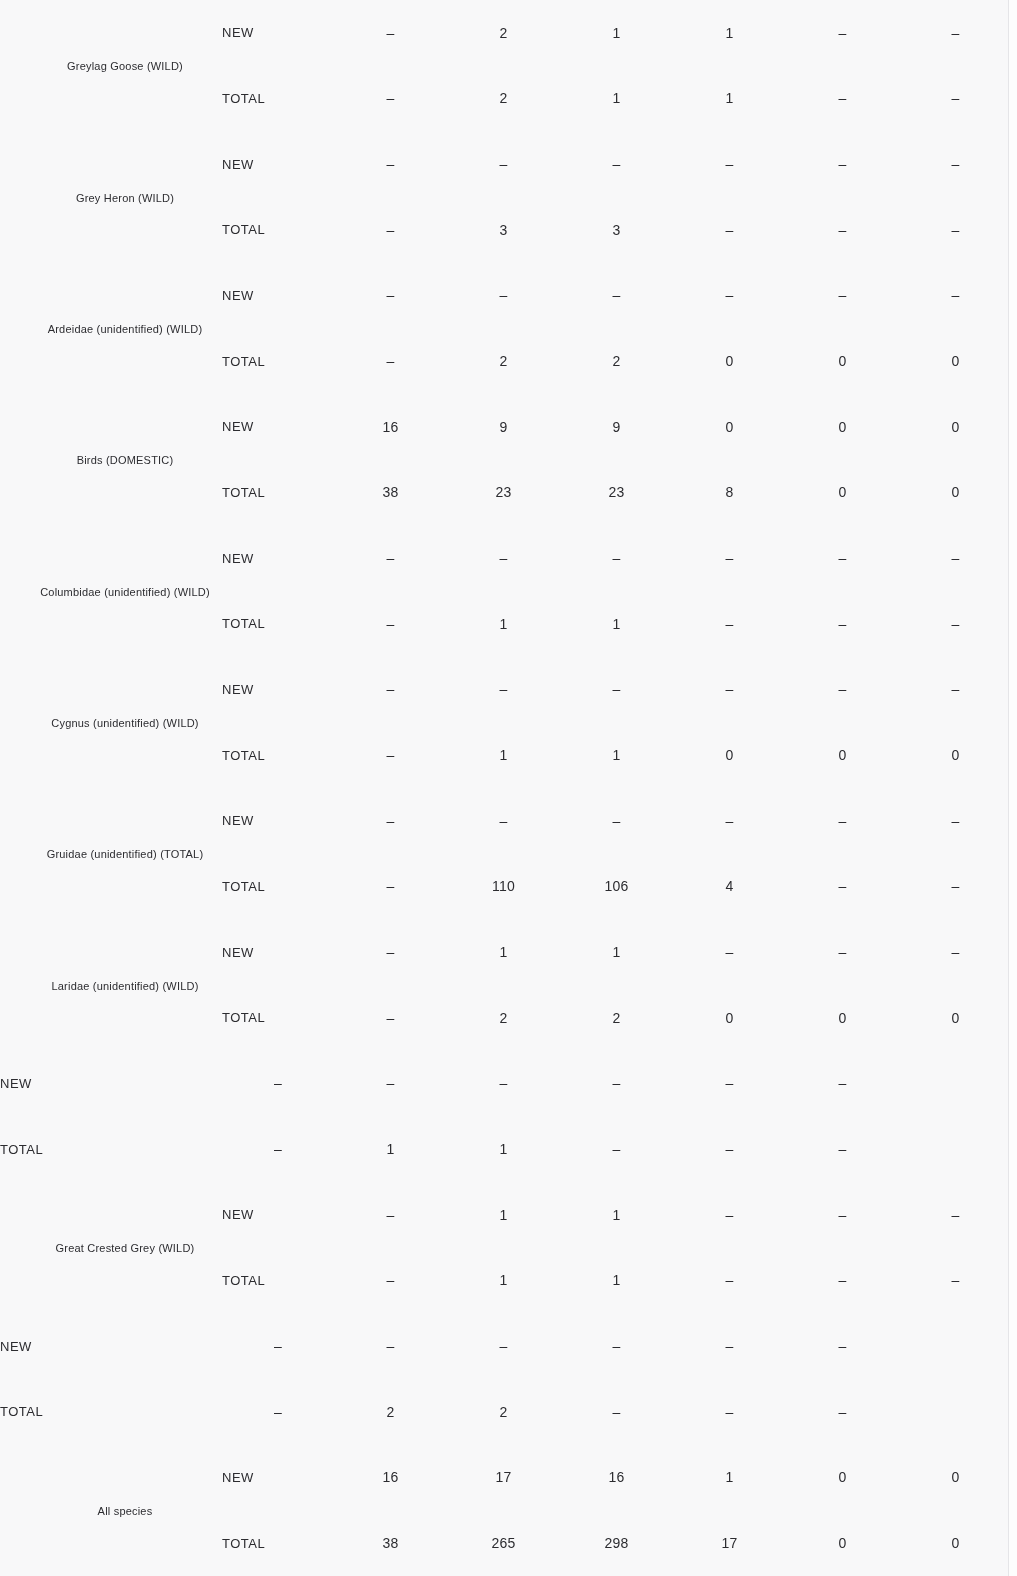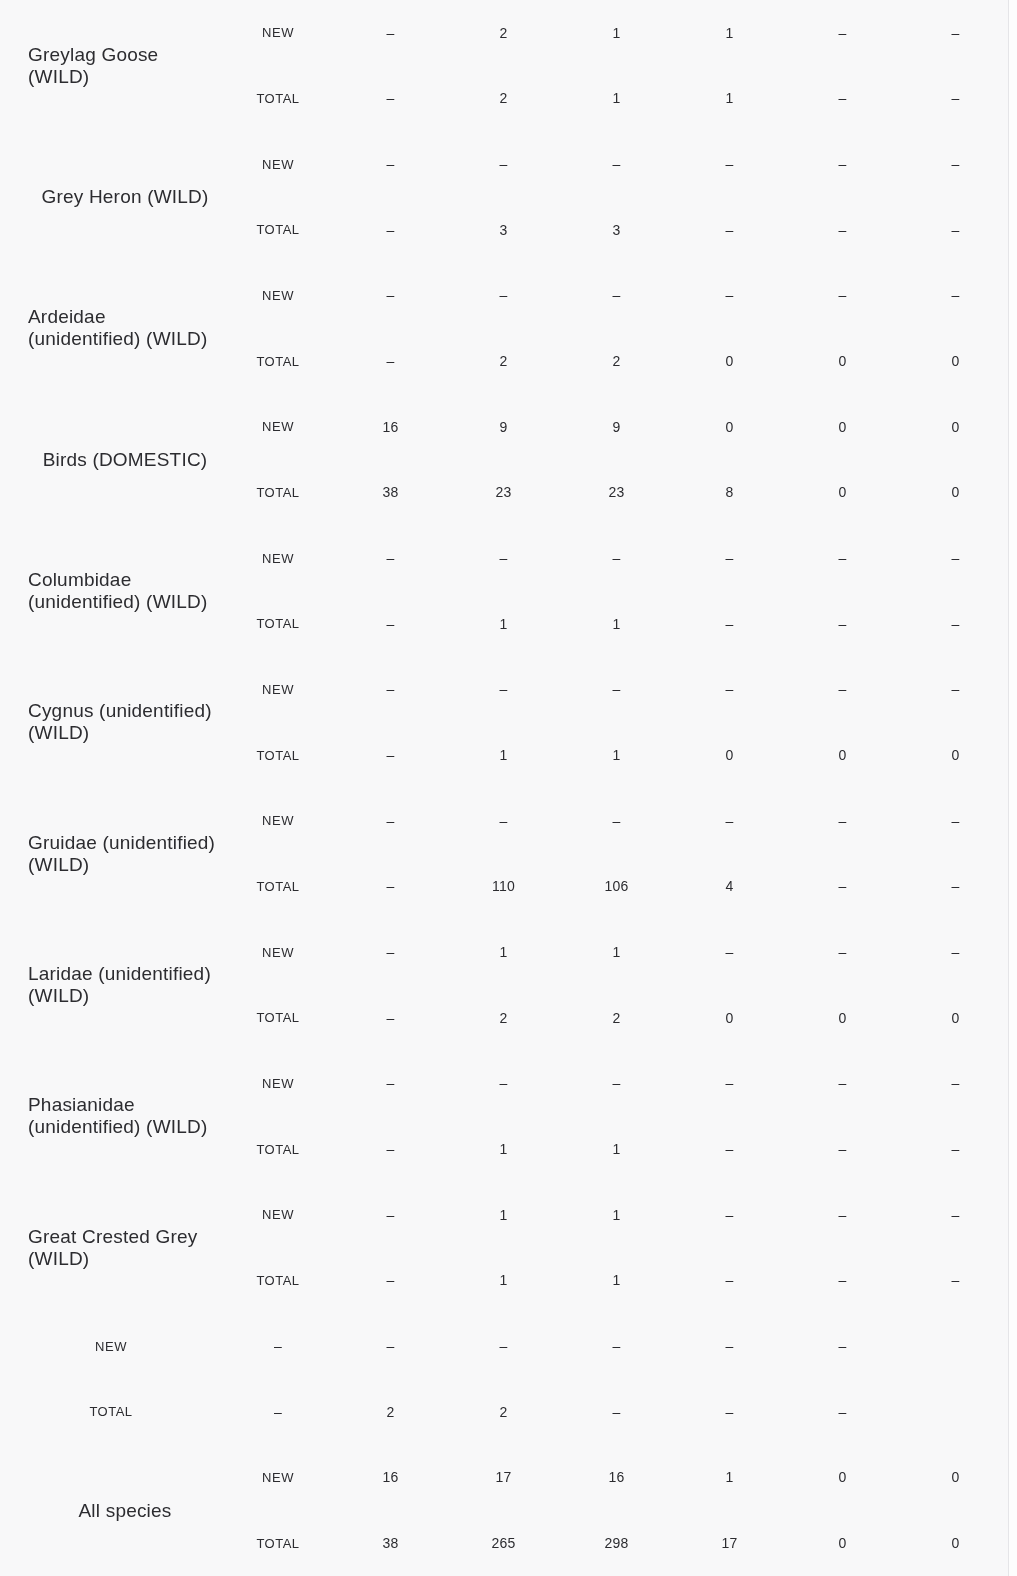--- a/index.html
+++ b/index.html
@@ -30,34 +30,34 @@
     display: grid;
     grid-template-columns: 222px 112px repeat(6, 113px);
     grid-template-rows: 65.66px 65.66px;
     align-items: center;
     height: 131.33px;
   }
   .species-name {
     grid-column: 1;
     grid-row: 1 / 3;
     text-align: center;
-    font-size: 19px;
+    font-size: 11px;
     line-height: 22px;
     letter-spacing: 0.2px;
     margin-left: 28px;
   }
   .species-name > span {
     display: inline-block;
     text-align: left;
     max-width: 100%;
     vertical-align: middle;
   }
   .type-label {
     grid-row-start: auto;
-    text-align: center;
+    text-align: left;
     font-size: 13px;
     font-weight: 500;
     letter-spacing: 0.5px;
   }
   .r1 { grid-row: 1; }
   .r2 { grid-row: 2; }
   .cell {
     text-align: center;
     font-size: 14px;
     font-weight: 500;
@@ -171,21 +171,21 @@
     <div class="type-label r2">TOTAL</div>
     <div class="cell r2">–</div>
     <div class="cell r2">1</div>
     <div class="cell r2">1</div>
     <div class="cell r2">0</div>
     <div class="cell r2">0</div>
     <div class="cell r2">0</div>
   </div>
 
   <div class="species-block">
-    <div class="species-name"><span>Gruidae (unidentified) (WILD)</span></div>
+    <div class="species-name"><span>Gruidae (unidentified) (TOTAL)</span></div>
     <div class="type-label r1">NEW</div>
     <div class="cell r1">–</div>
     <div class="cell r1">–</div>
     <div class="cell r1">–</div>
     <div class="cell r1">–</div>
     <div class="cell r1">–</div>
     <div class="cell r1">–</div>
     <div class="type-label r2">TOTAL</div>
     <div class="cell r2">–</div>
     <div class="cell r2">110</div>
@@ -207,21 +207,20 @@
     <div class="type-label r2">TOTAL</div>
     <div class="cell r2">–</div>
     <div class="cell r2">2</div>
     <div class="cell r2">2</div>
     <div class="cell r2">0</div>
     <div class="cell r2">0</div>
     <div class="cell r2">0</div>
   </div>
 
   <div class="species-block">
-    <div class="species-name"><span>Phasianidae (unidentified) (WILD)</span></div>
     <div class="type-label r1">NEW</div>
     <div class="cell r1">–</div>
     <div class="cell r1">–</div>
     <div class="cell r1">–</div>
     <div class="cell r1">–</div>
     <div class="cell r1">–</div>
     <div class="cell r1">–</div>
     <div class="type-label r2">TOTAL</div>
     <div class="cell r2">–</div>
     <div class="cell r2">1</div>

